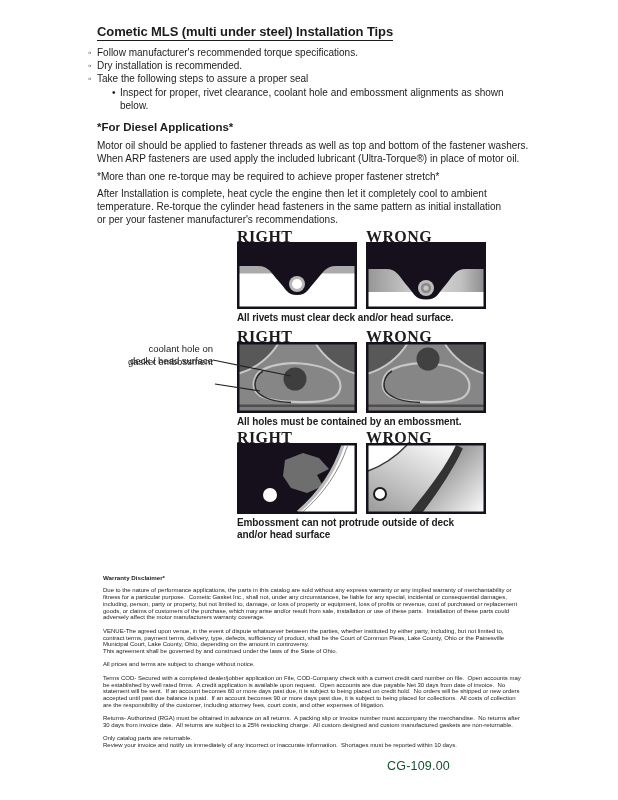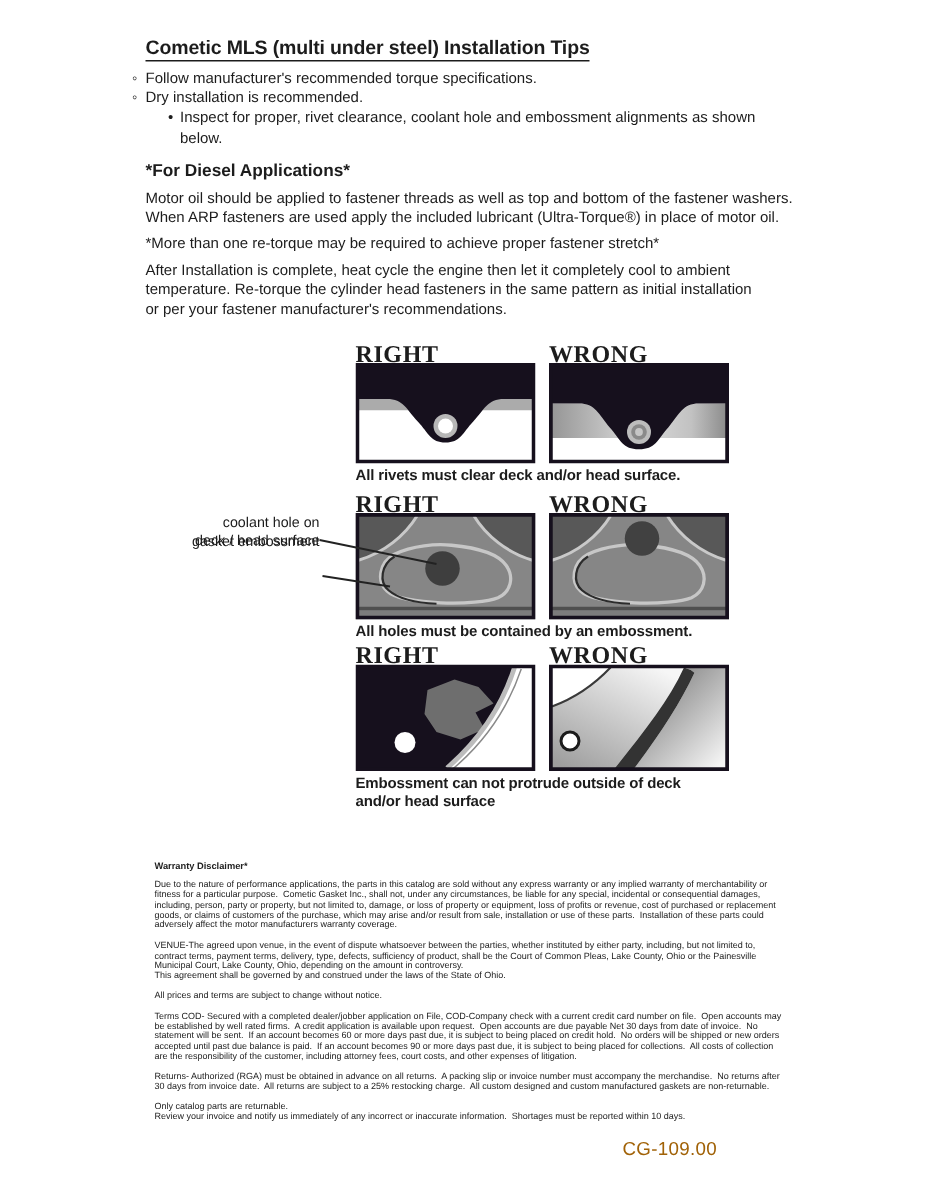--- a/index.html
+++ b/index.html
@@ -16,32 +16,33 @@
   .diesel-h{font-size:11.5px;font-weight:bold;margin:9px 0 7px 9px;}
   .bodyp{font-size:10px;line-height:12.8px;margin:0 0 5px 9px;white-space:pre;}
   .figlabel{position:absolute;width:120px;text-align:left;font-size:16px;font-weight:bold;letter-spacing:0.4px;font-family:Liberation Serif, serif;}
   .panel{position:absolute;line-height:0;}
   .caption{position:absolute;left:237px;font-size:10px;font-weight:bold;letter-spacing:-0.1px;white-space:pre;line-height:12px;}
   .ann{position:absolute;left:100px;width:113px;text-align:right;font-size:9.5px;line-height:11.5px;white-space:pre;}
   .leaders{position:absolute;left:205px;top:350px;width:110px;height:50px;pointer-events:none;}
   .warranty{position:absolute;left:103px;top:575px;width:430px;font-size:6px;line-height:6.8px;color:#222;}
   .warranty h3{font-size:6.2px;font-weight:bold;margin:0 0 5.5px 0;}
   .warranty p{margin:0 0 6.5px 0;white-space:pre;}
-  .code{position:absolute;left:387px;top:759px;font-size:12.5px;color:#a16207;letter-spacing:0.2px;margin-left:28px;}
+  .code{position:absolute;left:387px;top:759px;font-size:12.5px;color:#14532d;letter-spacing:0.2px;}
 </style>
 </head>
 <body>
 
 <div class="page">
 
   <div class="flow">
     <h1 class="title"><span>Cometic MLS (multi under steel) Installation Tips</span></h1>
     <ul class="tips">
       <li>Follow manufacturer's recommended torque specifications.</li>
       <li>Dry installation is recommended.</li>
+      <li>Take the following steps to assure a proper seal</li>
     </ul>
     <ul class="subtips">
       <li>Inspect for proper, rivet clearance, coolant hole and embossment alignments as shown below.</li>
     </ul>
     <h2 class="diesel-h">*For Diesel Applications*</h2>
     <p class="bodyp">Motor oil should be applied to fastener threads as well as top and bottom of the fastener washers.
 When ARP fasteners are used apply the included lubricant (Ultra-Torque®) in place of motor oil.</p>
     <p class="bodyp">*More than one re-torque may be required to achieve proper fastener stretch*</p>
     <p class="bodyp">After Installation is complete, heat cycle the engine then let it completely cool to ambient
 temperature. Re-torque the cylinder head fasteners in the same pattern as initial installation

